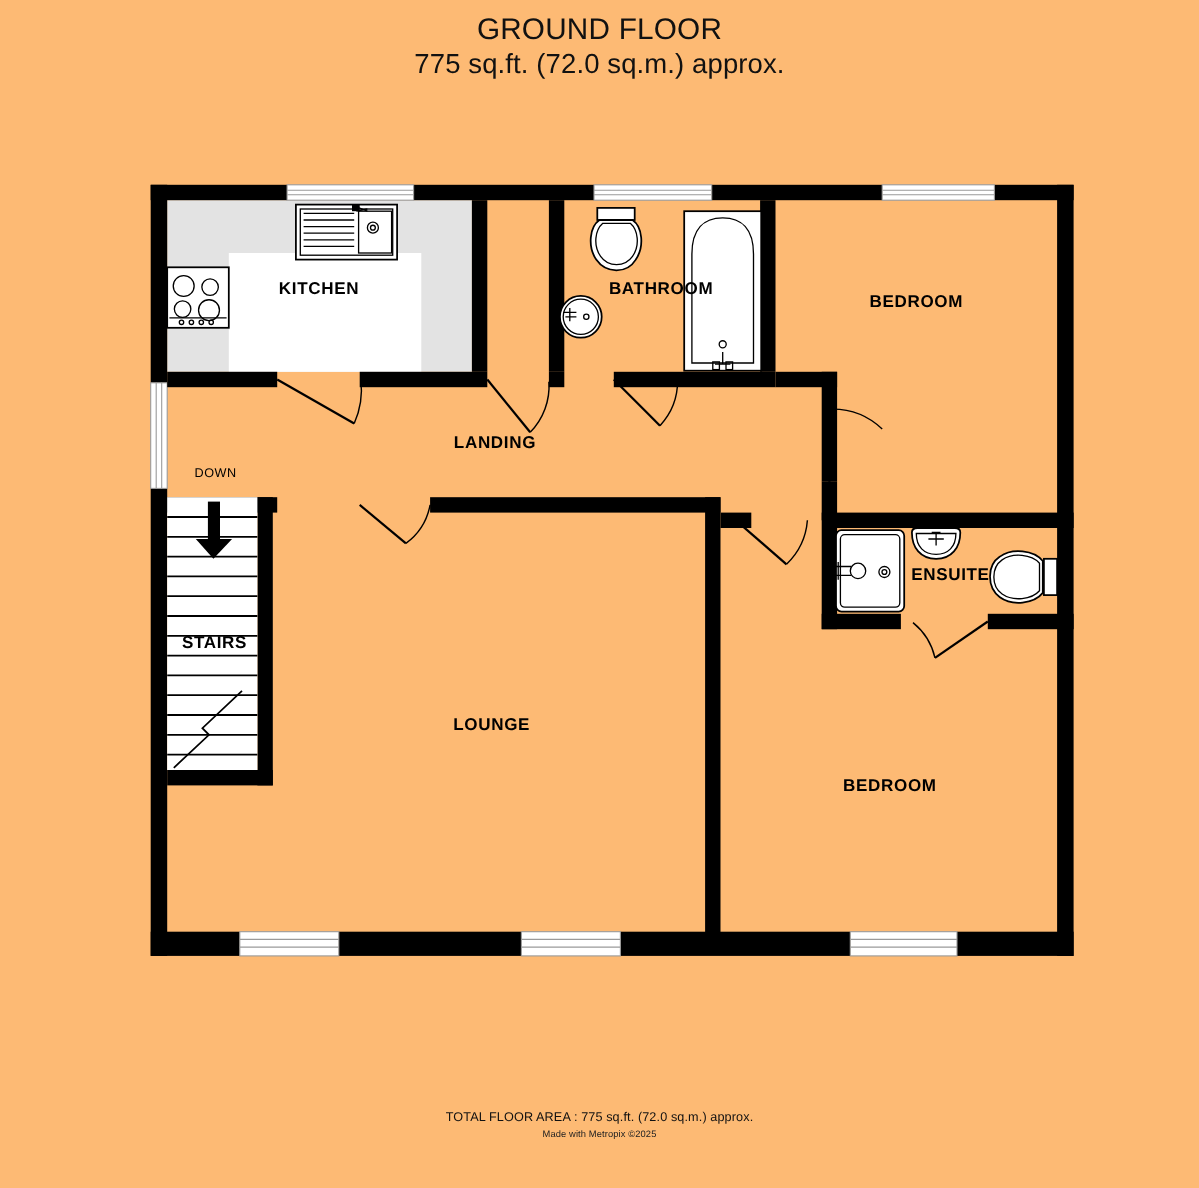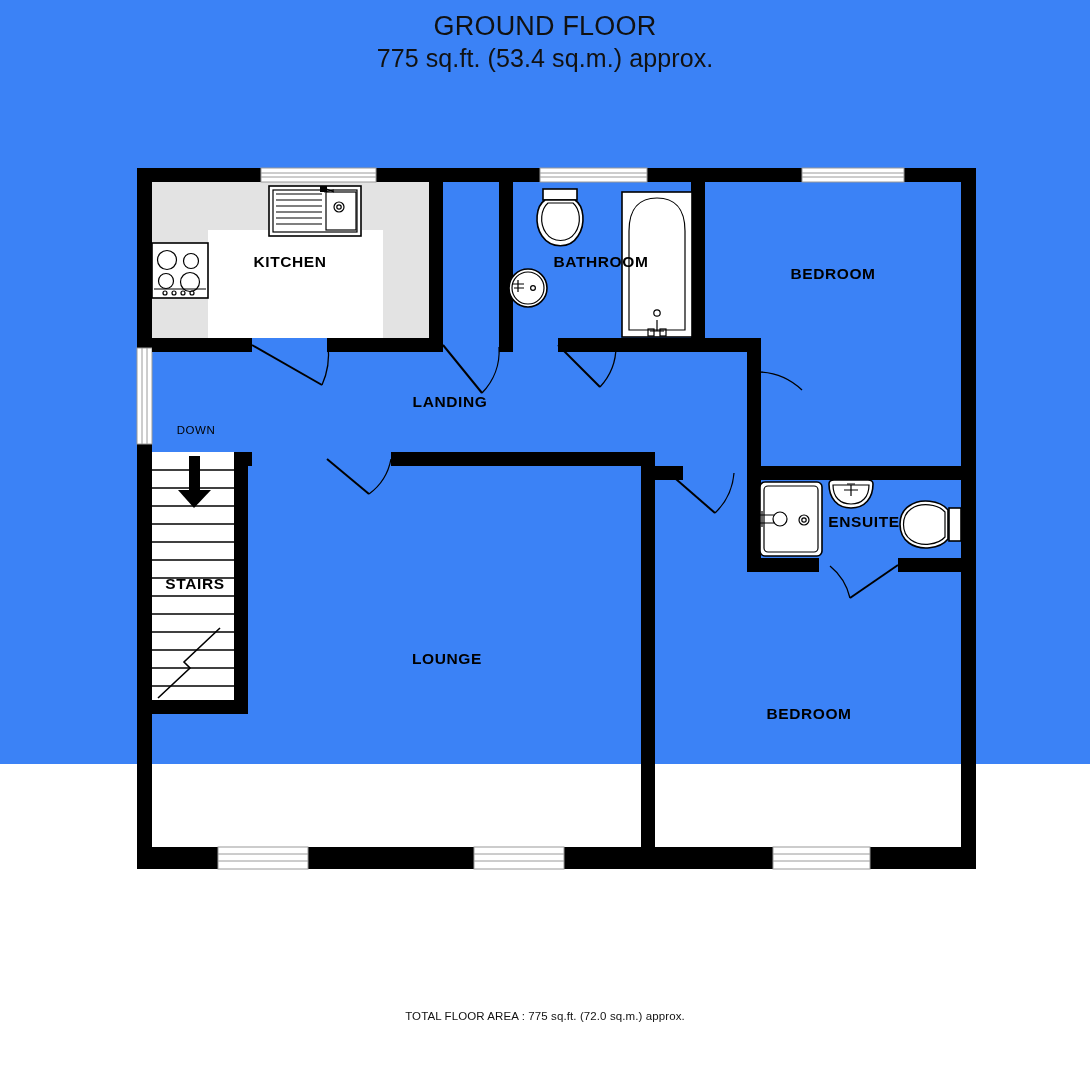--- a/index.html
+++ b/index.html
@@ -12,22 +12,22 @@
     width: 1090px;
     height: 1080px;
     font-family: "Liberation Sans", sans-serif;
     color: #000000;
     overflow: hidden;
     position: relative;
   }
   #page {
     position: relative;
     width: 1090px;
-    height: 764px;
-    background: #3b82f6;
+    height: 1080px;
+    background: #fdba74;
   }
   
   #title-block {
     position: absolute;
     left: 0;
     top: 10px;
     width: 1090px;
     text-align: center;
     line-height: 1.22;
   }
@@ -98,21 +98,21 @@
   .stair-line { stroke: #000000; stroke-width: 1.6; fill: none; }
   .arrow { fill: #000000; }
 </style>
 </head>
 <body>
 
 <div id="page">
 
   <div id="title-block">
     <div class="t-line1">GROUND FLOOR</div>
-    <div class="t-line2">775 sq.ft. (53.4 sq.m.) approx.</div>
+    <div class="t-line2">775 sq.ft. (72.0 sq.m.) approx.</div>
   </div>
 
   <div id="plan-wrap">
   <svg id="plan" width="1090" height="1080" viewBox="0 0 1090 1080" xmlns="http://www.w3.org/2000/svg">
 
     <g>
 
       <rect class="floor-grey" x="140" y="182" width="277" height="156"></rect>
 
       <rect class="floor-white" x="196" y="230" width="175" height="108"></rect>
@@ -367,15 +367,16 @@
       <text class="rm-label" x="852" y="527">ENSUITE</text>
       <text class="rm-label" x="797" y="719">BEDROOM</text>
       <text class="sm-label" x="184" y="434">DOWN</text>
     </g>
 
   </svg>
   </div>
 
   <div id="footer-block">
     <div class="f-line1">TOTAL FLOOR AREA : 775 sq.ft. (72.0 sq.m.) approx.</div>
+    <div class="f-line2">Made with Metropix ©2025</div>
   </div>
 
 </div>
 
 </body></html>

